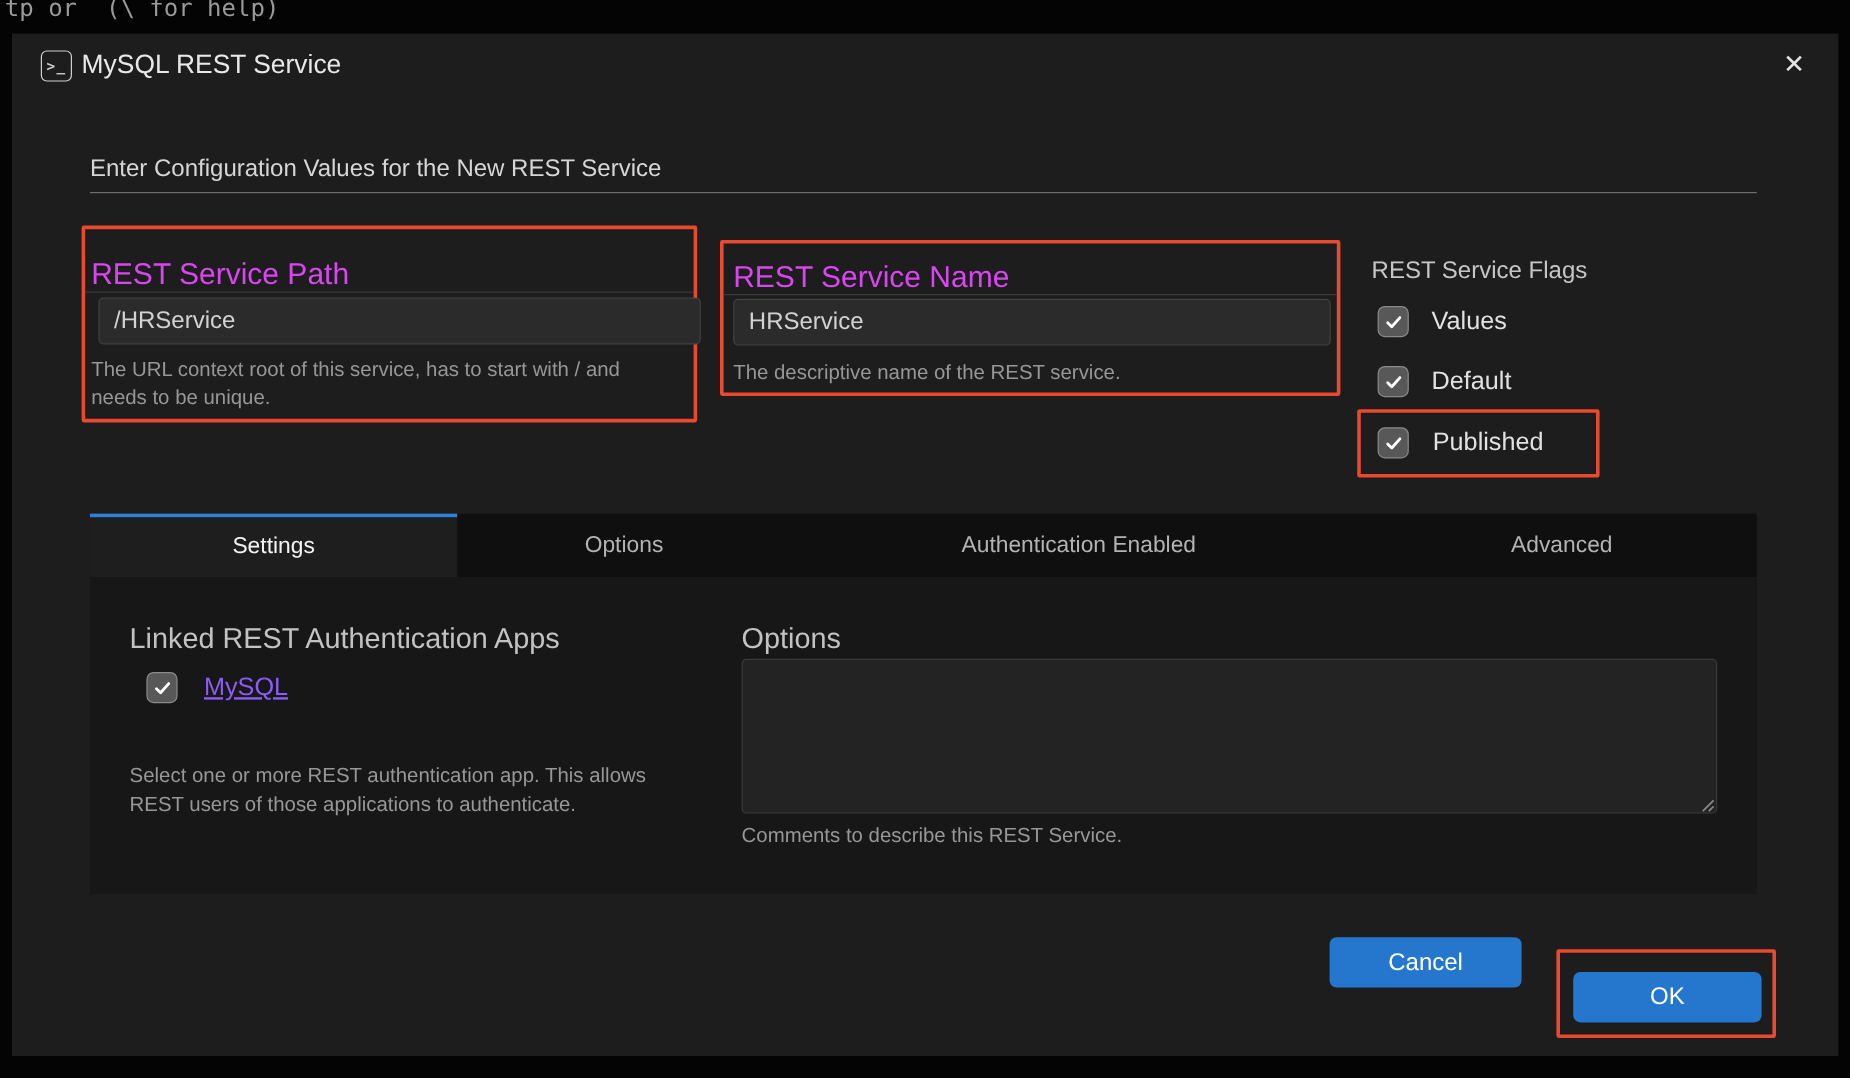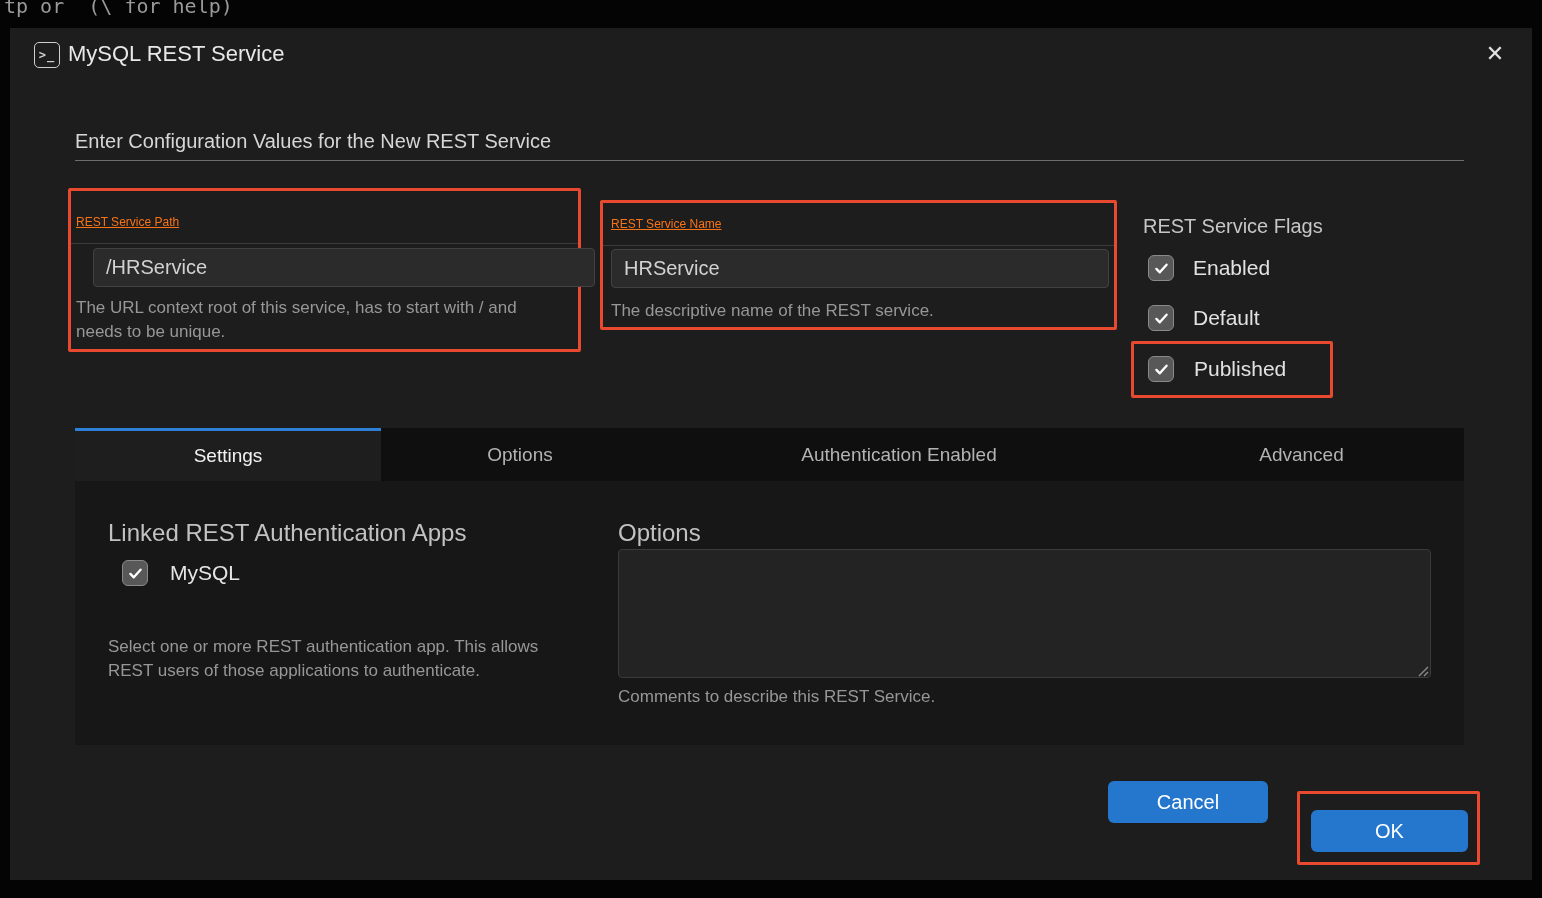--- a/index.html
+++ b/index.html
@@ -29,31 +29,31 @@
 
   .dlg-header{position:absolute;left:65px;top:102px;font-size:20px;color:#d6d6d6;}
   .header-rule{position:absolute;left:65px;top:132px;width:1389px;height:1px;background:#6e6e6e;}
 
   .redbox{position:absolute;border:3px solid var(--highlight-red,#e8492f);border-radius:2px;}
   .box-path{left:58px;top:160px;width:513px;height:164px;}
   .box-name{left:590px;top:172px;width:517px;height:130px;}
   .box-published{left:1121px;top:313px;width:202px;height:57px;}
   .box-ok{left:1287px;top:763px;width:183px;height:74px;}
 
-  .field-label{font-size:12px;color:#f97316;text-decoration:underline;}
+  .field-label{font-size:25px;color:#d946ef;}
   .label-rule{position:absolute;left:0;right:0;height:1px;background:#3a3a3a;}
   .help-text{font-size:17px;color:#979797;line-height:1.42;}
 
   .text-input{background:#2b2b2b;border:1px solid #424242;border-radius:4px;color:#d2d2d2;
     font-size:20px;padding:0 12px;height:39px;font-family:"Liberation Sans","DejaVu Sans",sans-serif;outline:none;}
 
   
   .box-path .field-label{position:absolute;left:5px;top:24px;}
   .box-path .label-rule{top:52px;}
-  .box-path .text-input{position:absolute;left:22px;top:57px;width:502px;}
+  .box-path .text-input{position:absolute;left:11px;top:57px;width:502px;}
   .box-path .help-text{position:absolute;left:5px;top:105px;width:482px;}
   
   .box-name .field-label{position:absolute;left:8px;top:14px;}
   .box-name .label-rule{top:42px;}
   .box-name .text-input{position:absolute;left:8px;top:46px;width:498px;}
   .box-name .help-text{position:absolute;left:8px;top:96px;width:490px;}
 
   
   .flags-label{position:absolute;left:1133px;top:187px;font-size:20px;color:#c6c6c6;}
   .flag-row{position:absolute;display:flex;align-items:center;gap:19px;}
@@ -74,21 +74,21 @@
   .tab-auth{width:480px;}
   .tab-advanced{width:325px;}
   .tab.active{background:#1e1e1f;border-top:3px solid var(--tab-accent,#2e7fd6);color:#f2f2f2;}
 
   
   .tab-panel{position:absolute;left:65px;top:453px;width:1389px;height:264px;background:#171718;}
   .panel-label{position:absolute;font-size:24px;color:#c2c2c2;}
   .lbl-auth-apps{left:33px;top:38px;}
   .lbl-comments{left:543px;top:38px;}
   .auth-app-row{position:absolute;left:47px;top:79px;display:flex;align-items:center;gap:22px;}
-  .auth-app-text{font-size:21px;color:#e5e5e5;}
+  .auth-app-text{font-size:21px;color:#8b5cf6;text-decoration:underline;}
   .auth-help{position:absolute;left:33px;top:154px;width:470px;}
   .comments-box{position:absolute;left:543px;top:68px;width:813px;height:129px;background:#232324;
     border:1px solid #3a3a3a;border-radius:4px;color:#d2d2d2;font-size:19px;padding:8px 12px;resize:none;
     font-family:"Liberation Sans","DejaVu Sans",sans-serif;outline:none;}
   .resize-grip{position:absolute;left:1340px;top:182px;width:14px;height:14px;pointer-events:none;}
   .comments-help{position:absolute;left:543px;top:204px;}
 
   
   .btn{position:absolute;height:42px;background:var(--button-blue,#2577cd);border:none;border-radius:6px;
     color:#fff;font-size:20px;font-family:"Liberation Sans","DejaVu Sans",sans-serif;cursor:pointer;}
@@ -128,21 +128,21 @@
     </div>
 
     <div class="flags-label">REST Service Flags</div>
 
     <div class="flag-row flag-row-enabled">
       <span class="checkbox">
         <svg viewBox="0 0 16 16">
             <path d="M3.2 8.4 L6.4 11.6 L12.8 4.4" stroke="#ffffff" stroke-width="2.2" fill="none" stroke-linecap="round" stroke-linejoin="round"></path>
           </svg>
       </span>
-      <span class="flag-text">Enabled</span>
+      <span class="flag-text">Values</span>
     </div>
 
     <div class="flag-row flag-row-default">
       <span class="checkbox">
         <svg viewBox="0 0 16 16">
             <path d="M3.2 8.4 L6.4 11.6 L12.8 4.4" stroke="#ffffff" stroke-width="2.2" fill="none" stroke-linecap="round" stroke-linejoin="round"></path>
           </svg>
       </span>
       <span class="flag-text">Default</span>
     </div>

